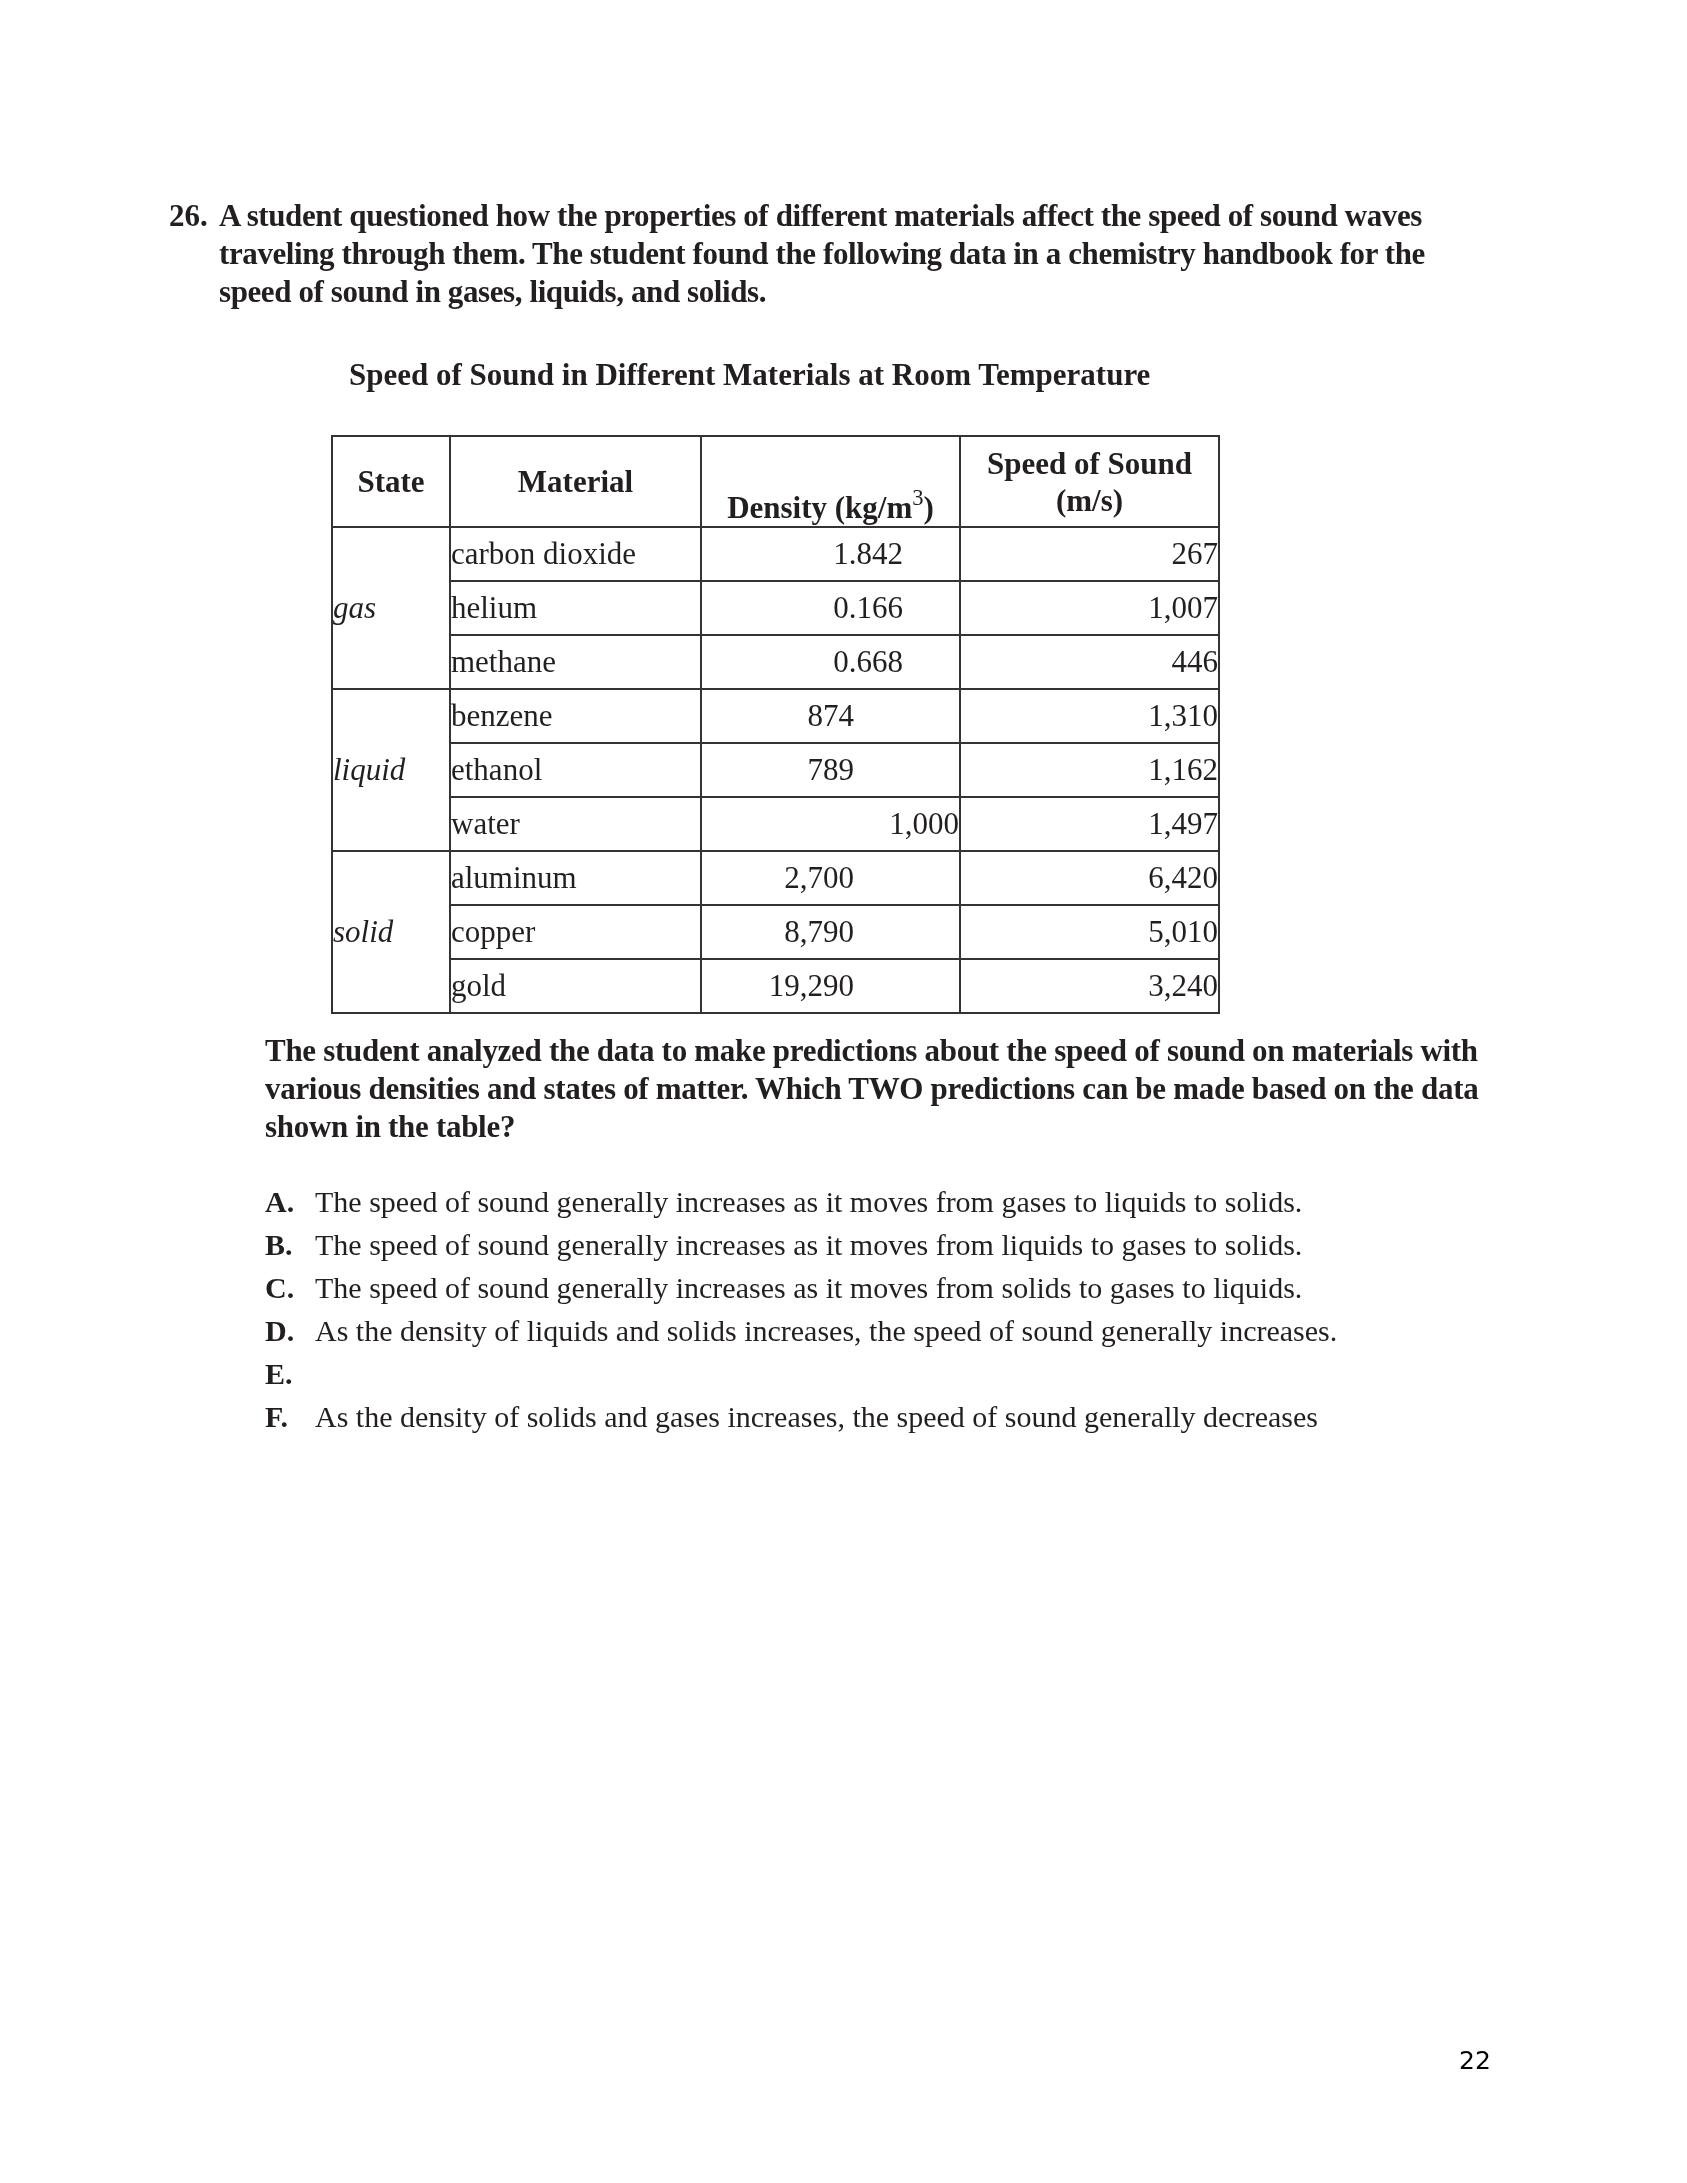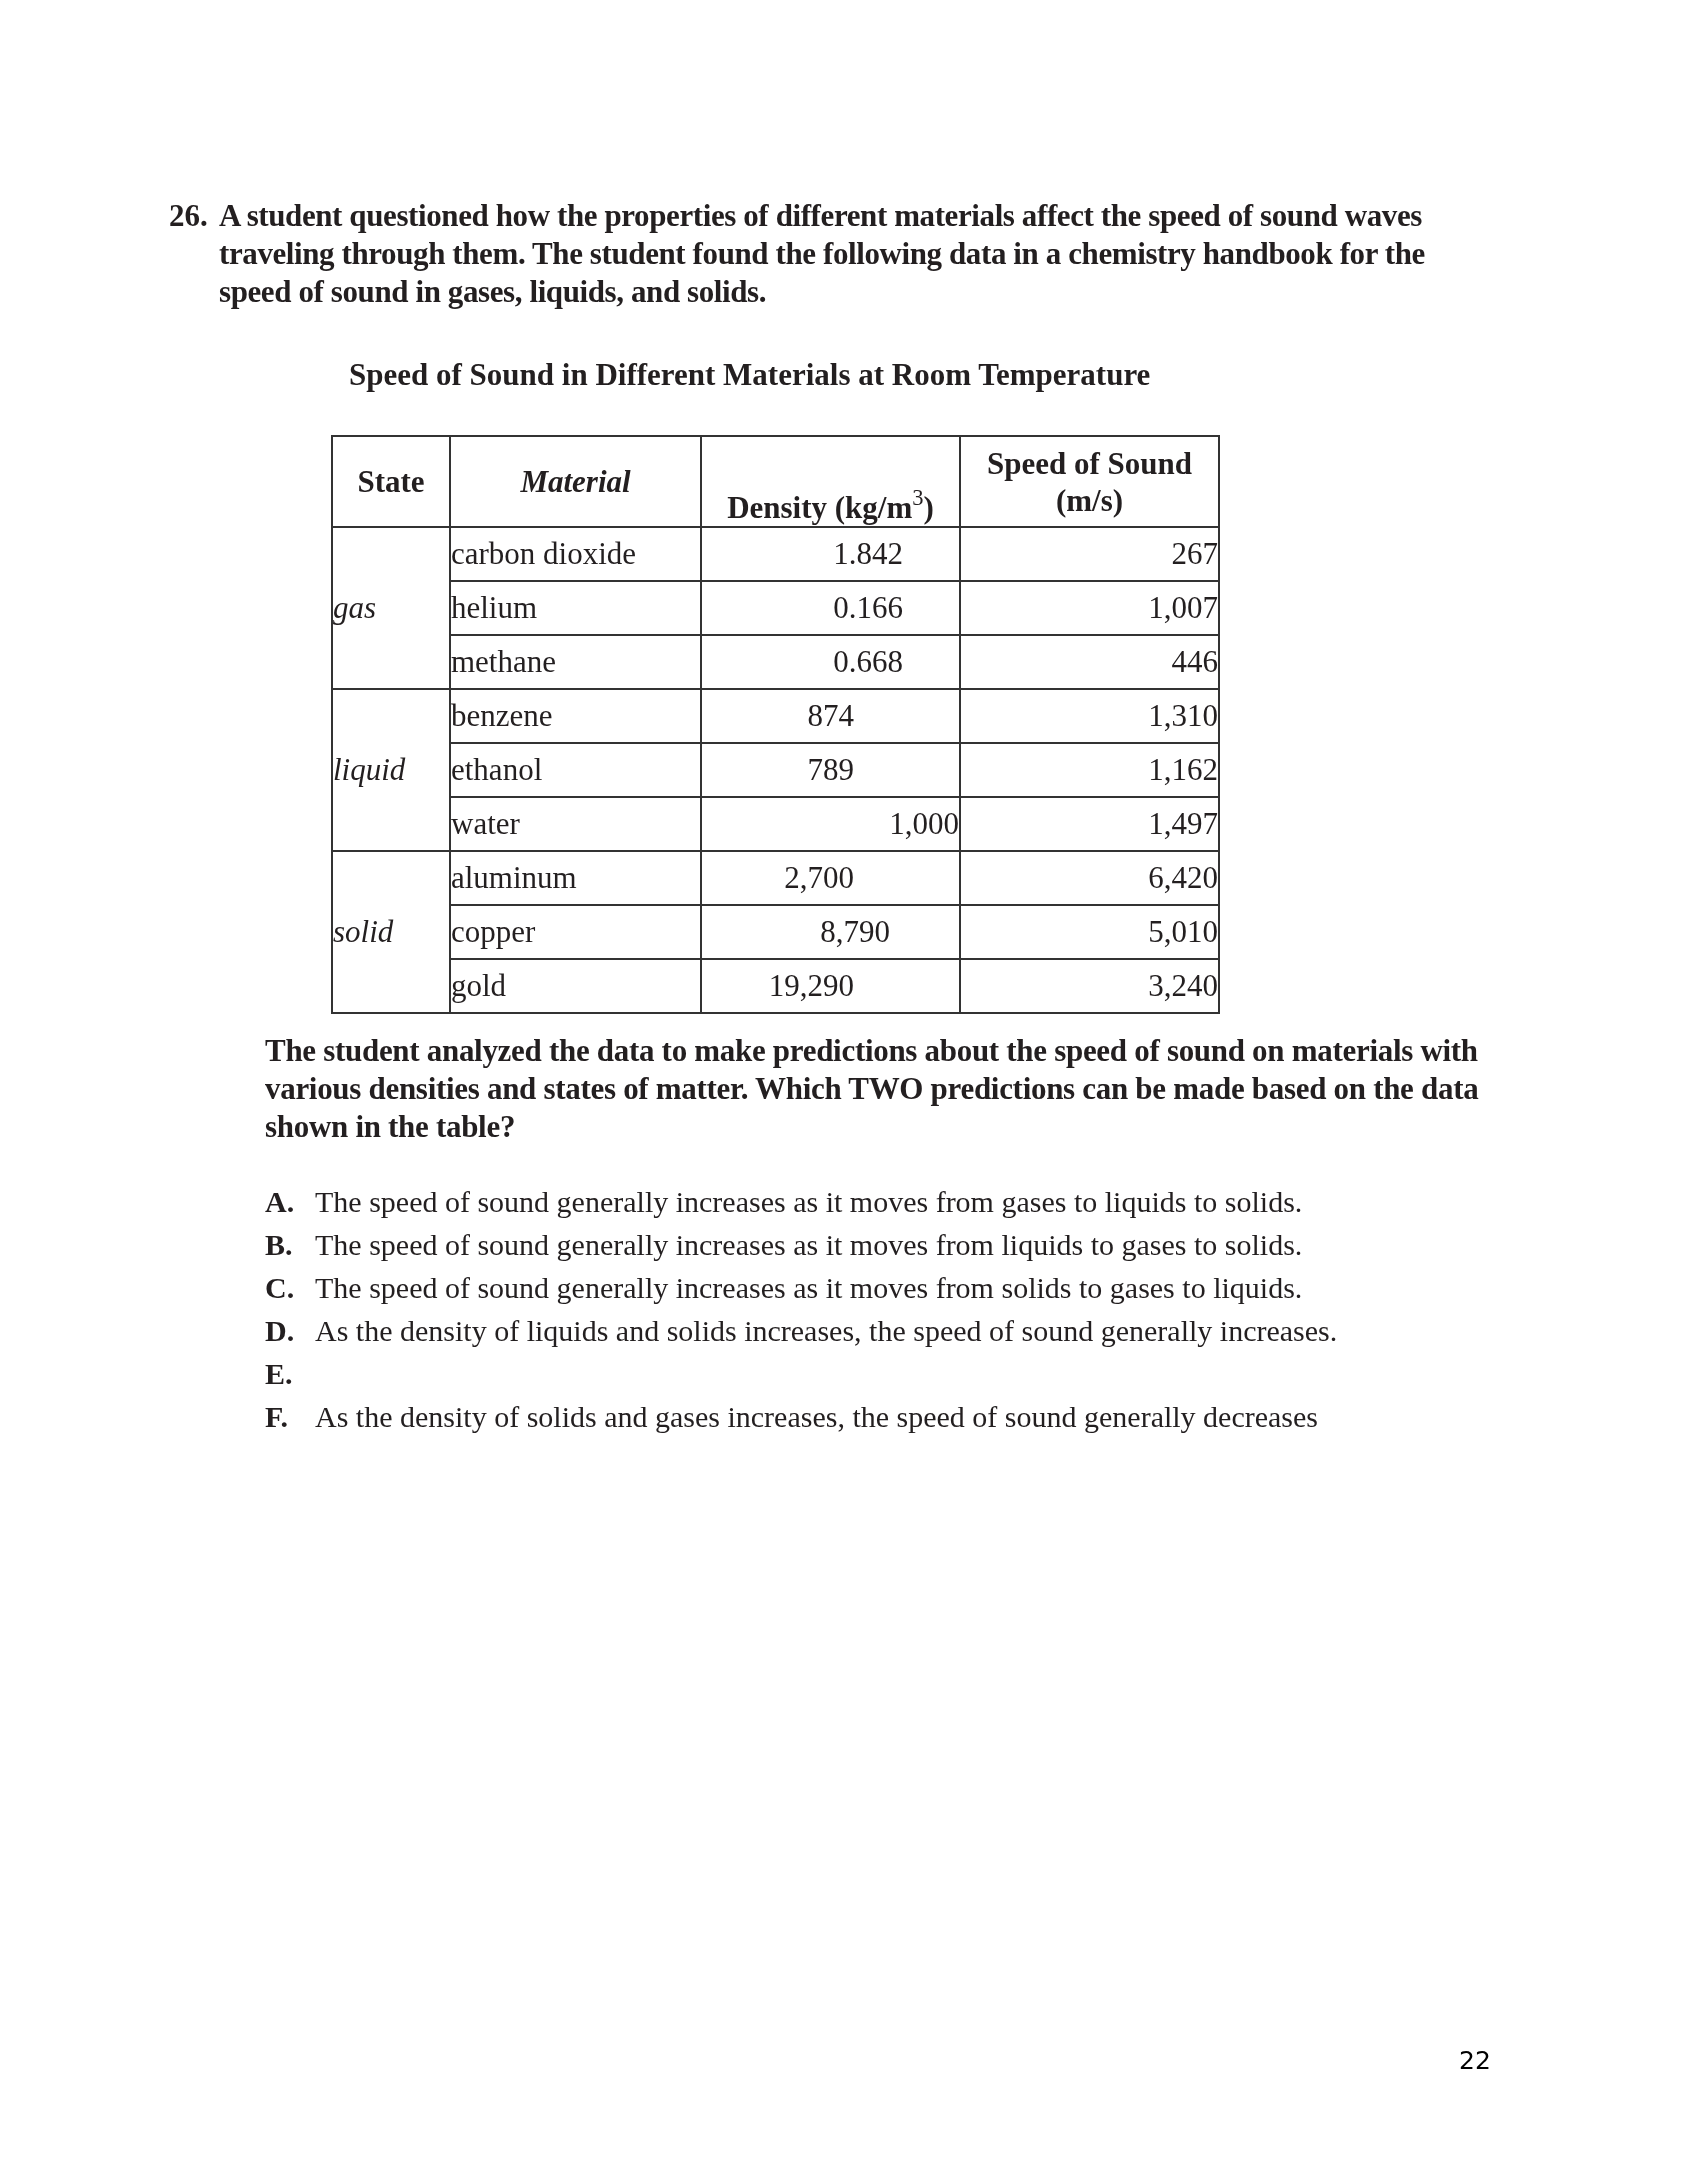--- a/index.html
+++ b/index.html
@@ -24,21 +24,21 @@
   }
   table.data td, table.data th {
     border: 2px solid #333; padding: 0; height: 52px;
   }
   table.data th { font-weight: bold; height: 89px; line-height: 37px; }
   .c-state { width: 116px; }
   .c-mat { width: 249px; }
   .c-den { width: 257px; }
   .c-spd { width: 257px; }
   th.h-state { text-align: center; vertical-align: middle; }
-  th.h-mat { text-align: center; vertical-align: middle; font-style: italic; }
+  th.h-mat { text-align: center; vertical-align: middle; }
   th.h-den { text-align: center; vertical-align: bottom; padding-bottom: 10.6px; }
   th.h-spd { text-align: center; vertical-align: middle; }
   sup { font-size: 22.5px; font-weight: normal; vertical-align: 13.2px; line-height: 0; }
   td.state { text-align: left; padding-left: 14.6px; vertical-align: middle; font-style: italic; }
   td.mat { text-align: left; padding-left: 16.5px; }
   td.den { text-align: right; }
   td.spd { text-align: right; padding-right: 89px; }
   .prompt {
     position: absolute; left: 265px; top: 1032px; width: 1257px;
     font-weight: bold; font-size: 31px; line-height: 38px; letter-spacing: -0.3px;
@@ -109,21 +109,21 @@
   </tr>
 
   <tr>
     <td class="state" rowspan="3">solid</td>
     <td class="mat">aluminum</td>
     <td class="den" style="padding-right:105px">2,700</td>
     <td class="spd">6,420</td>
   </tr>
   <tr>
     <td class="mat">copper</td>
-    <td class="den" style="padding-right:69px">8,790</td>
+    <td class="den" style="padding-right:105px">8,790</td>
     <td class="spd">5,010</td>
   </tr>
   <tr>
     <td class="mat">gold</td>
     <td class="den" style="padding-right:105px">19,290</td>
     <td class="spd">3,240</td>
   </tr>
 </tbody>
   </table>
 

